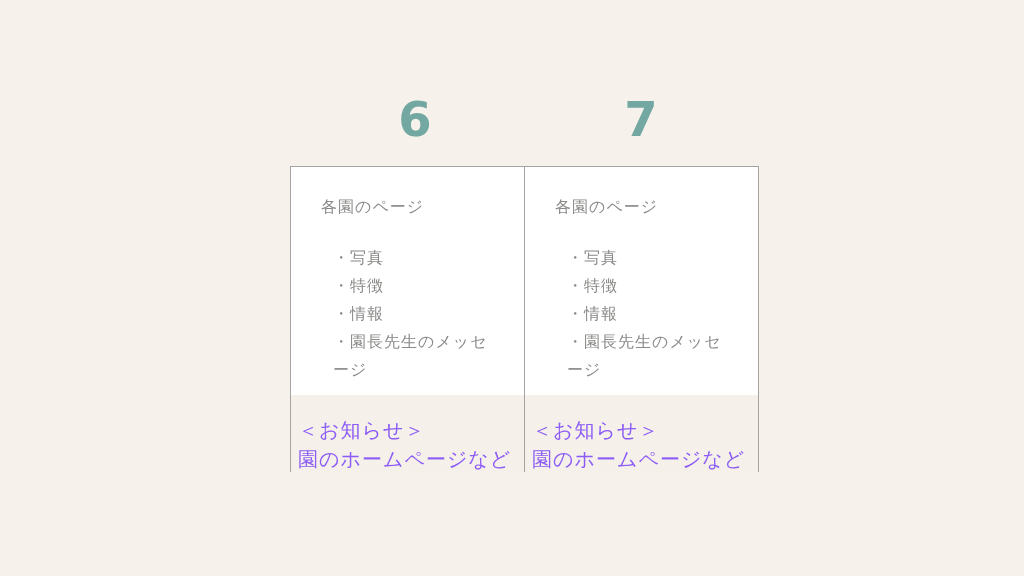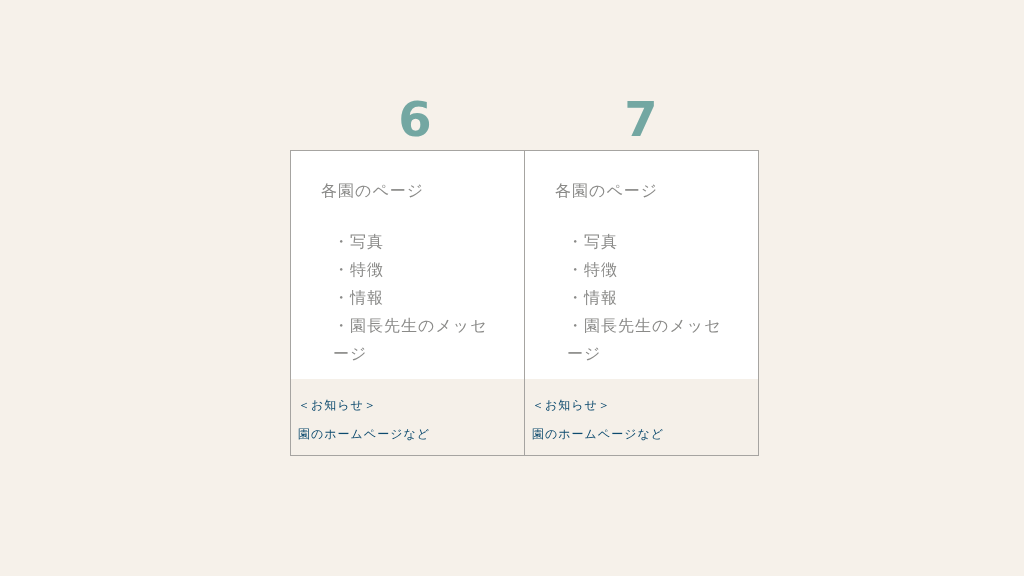--- a/index.html
+++ b/index.html
@@ -22,21 +22,21 @@
     line-height: 1;
     font-weight: bold;
     color: #73a7a2;
   }
   .page-number.left  { left: 415px; }
   .page-number.right { left: 641px; }
 
   .spread-box {
     position: absolute;
     left: 290px;
-    top: 150px;
+    top: 166px;
     width: 469px;
     height: 306px;
     border: 1px solid #a6a4a1;
     box-sizing: border-box;
     display: flex;
     background: #ffffff;
     font-family: Liberation Serif, serif;
   }
   .page-panel {
     flex: 1 1 0;
@@ -67,23 +67,23 @@
     margin: 16px;
     padding: 0;
   }
   .panel-list li {
     line-height: 28px;
   }
   .panel-notice {
     flex: 1 1 auto;
     background: #f5f0e9;
     box-sizing: border-box;
-    padding: 12px 8px 0 7px;
-    color: #0c4a6e;
-    font-size: 12px;
+    padding: 21px 8px 0 7px;
+    color: #8b5cf6;
+    font-size: 20px;
     letter-spacing: 1px;
   }
   .panel-notice p {
     margin: 0;
     line-height: 29px;
   }
 </style>
 </head>
 <body>
 

